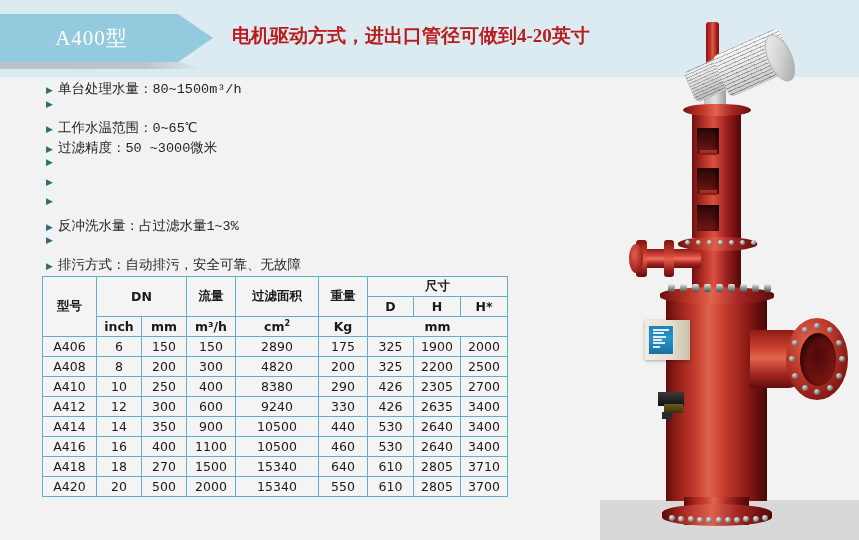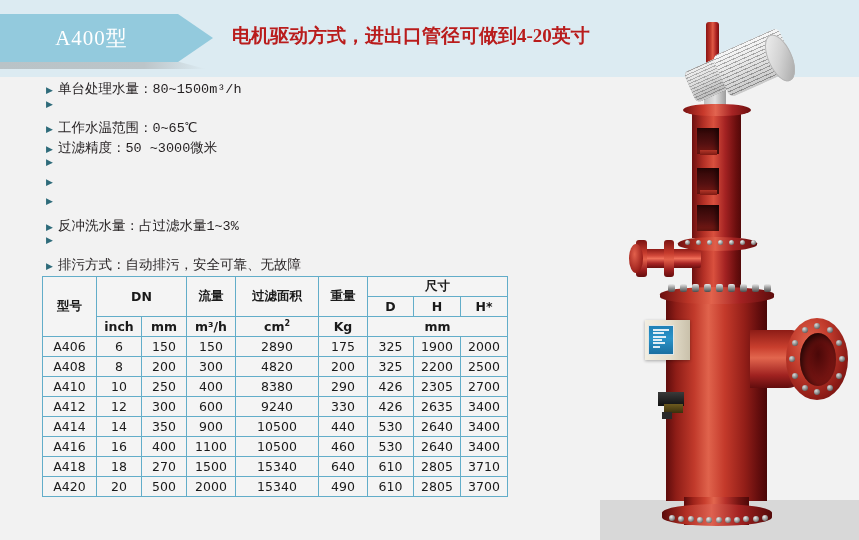--- a/index.html
+++ b/index.html
@@ -549,21 +549,21 @@
           <td>610</td>
           <td>2805</td>
           <td>3710</td>
         </tr>
         <tr>
           <td>A420</td>
           <td>20</td>
           <td>500</td>
           <td>2000</td>
           <td>15340</td>
-          <td>490</td>
+          <td>550</td>
           <td>610</td>
           <td>2805</td>
           <td>3700</td>
         </tr>
       </tbody>
   </table>
 </div>
 
 <div id="product-image">
   <div class="floor"></div>

